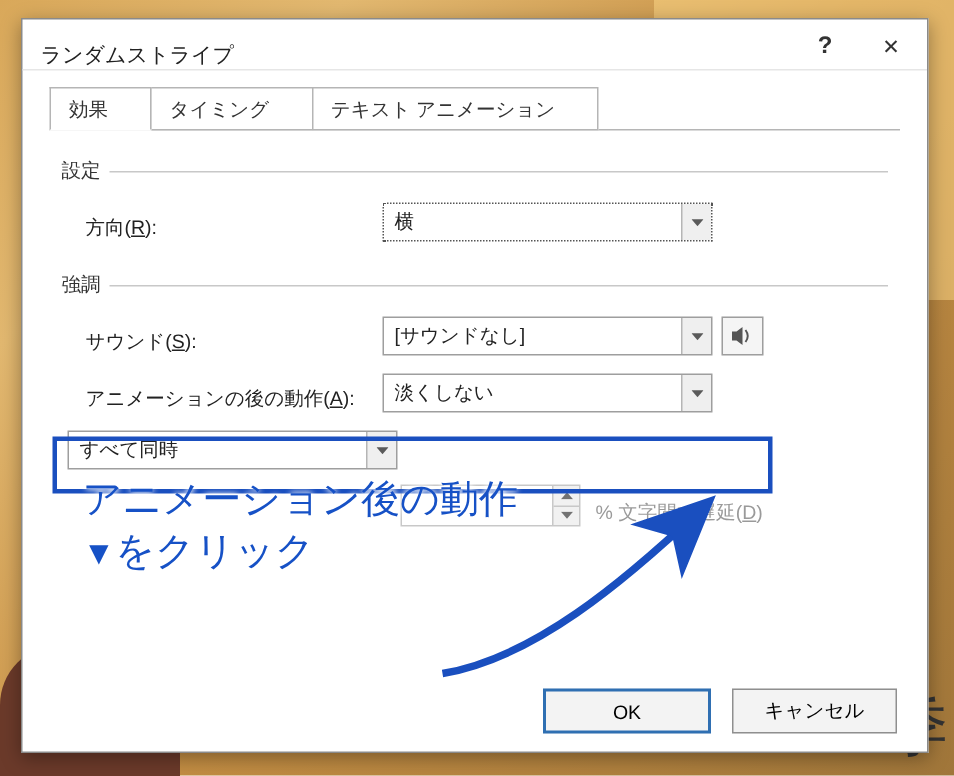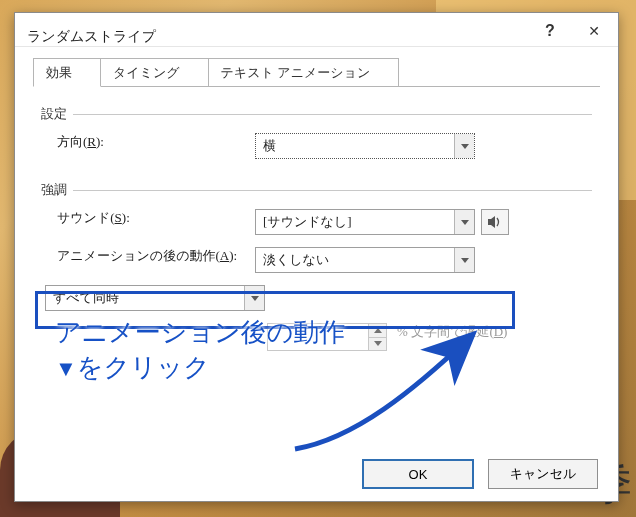--- a/index.html
+++ b/index.html
@@ -73,41 +73,40 @@
     position: relative;
     z-index: 1;
     color: #333;
   }
   .tab.active {
     border-bottom: 1px solid #fff;
     z-index: 2;
   }
   .tabpage {
     padding: 20px 8px 8px 8px;
-    font-family: Liberation Serif, serif;
   }
 
   .groupbox {
     position: relative;
     margin: 0 0 22px 0;
     padding: 20px 4px 0 4px;
   }
   .groupbox .gb-label {
     position: absolute; left: 0; top: -2px;
     background: #fff; padding: 0 6px 0 0;
     color: #333; font-size: 13px;
   }
   .groupbox .gb-line {
     position: absolute; left: 0; right: 0; top: 7px;
     height: 1px; background: #c8c8c8;
   }
   .groupbox .gb-label { z-index: 1; }
 
   .row {
-    display: flex; align-items: flex-start;
+    display: flex; align-items: flex-end;
     min-height: 28px;
     margin: 6px 0 10px 0;
   }
   .row .lbl {
     width: 210px;
     padding-left: 12px;
     color: #222;
   }
   .row .lbl .ul { text-decoration: underline; }
   .row .ctrl {

